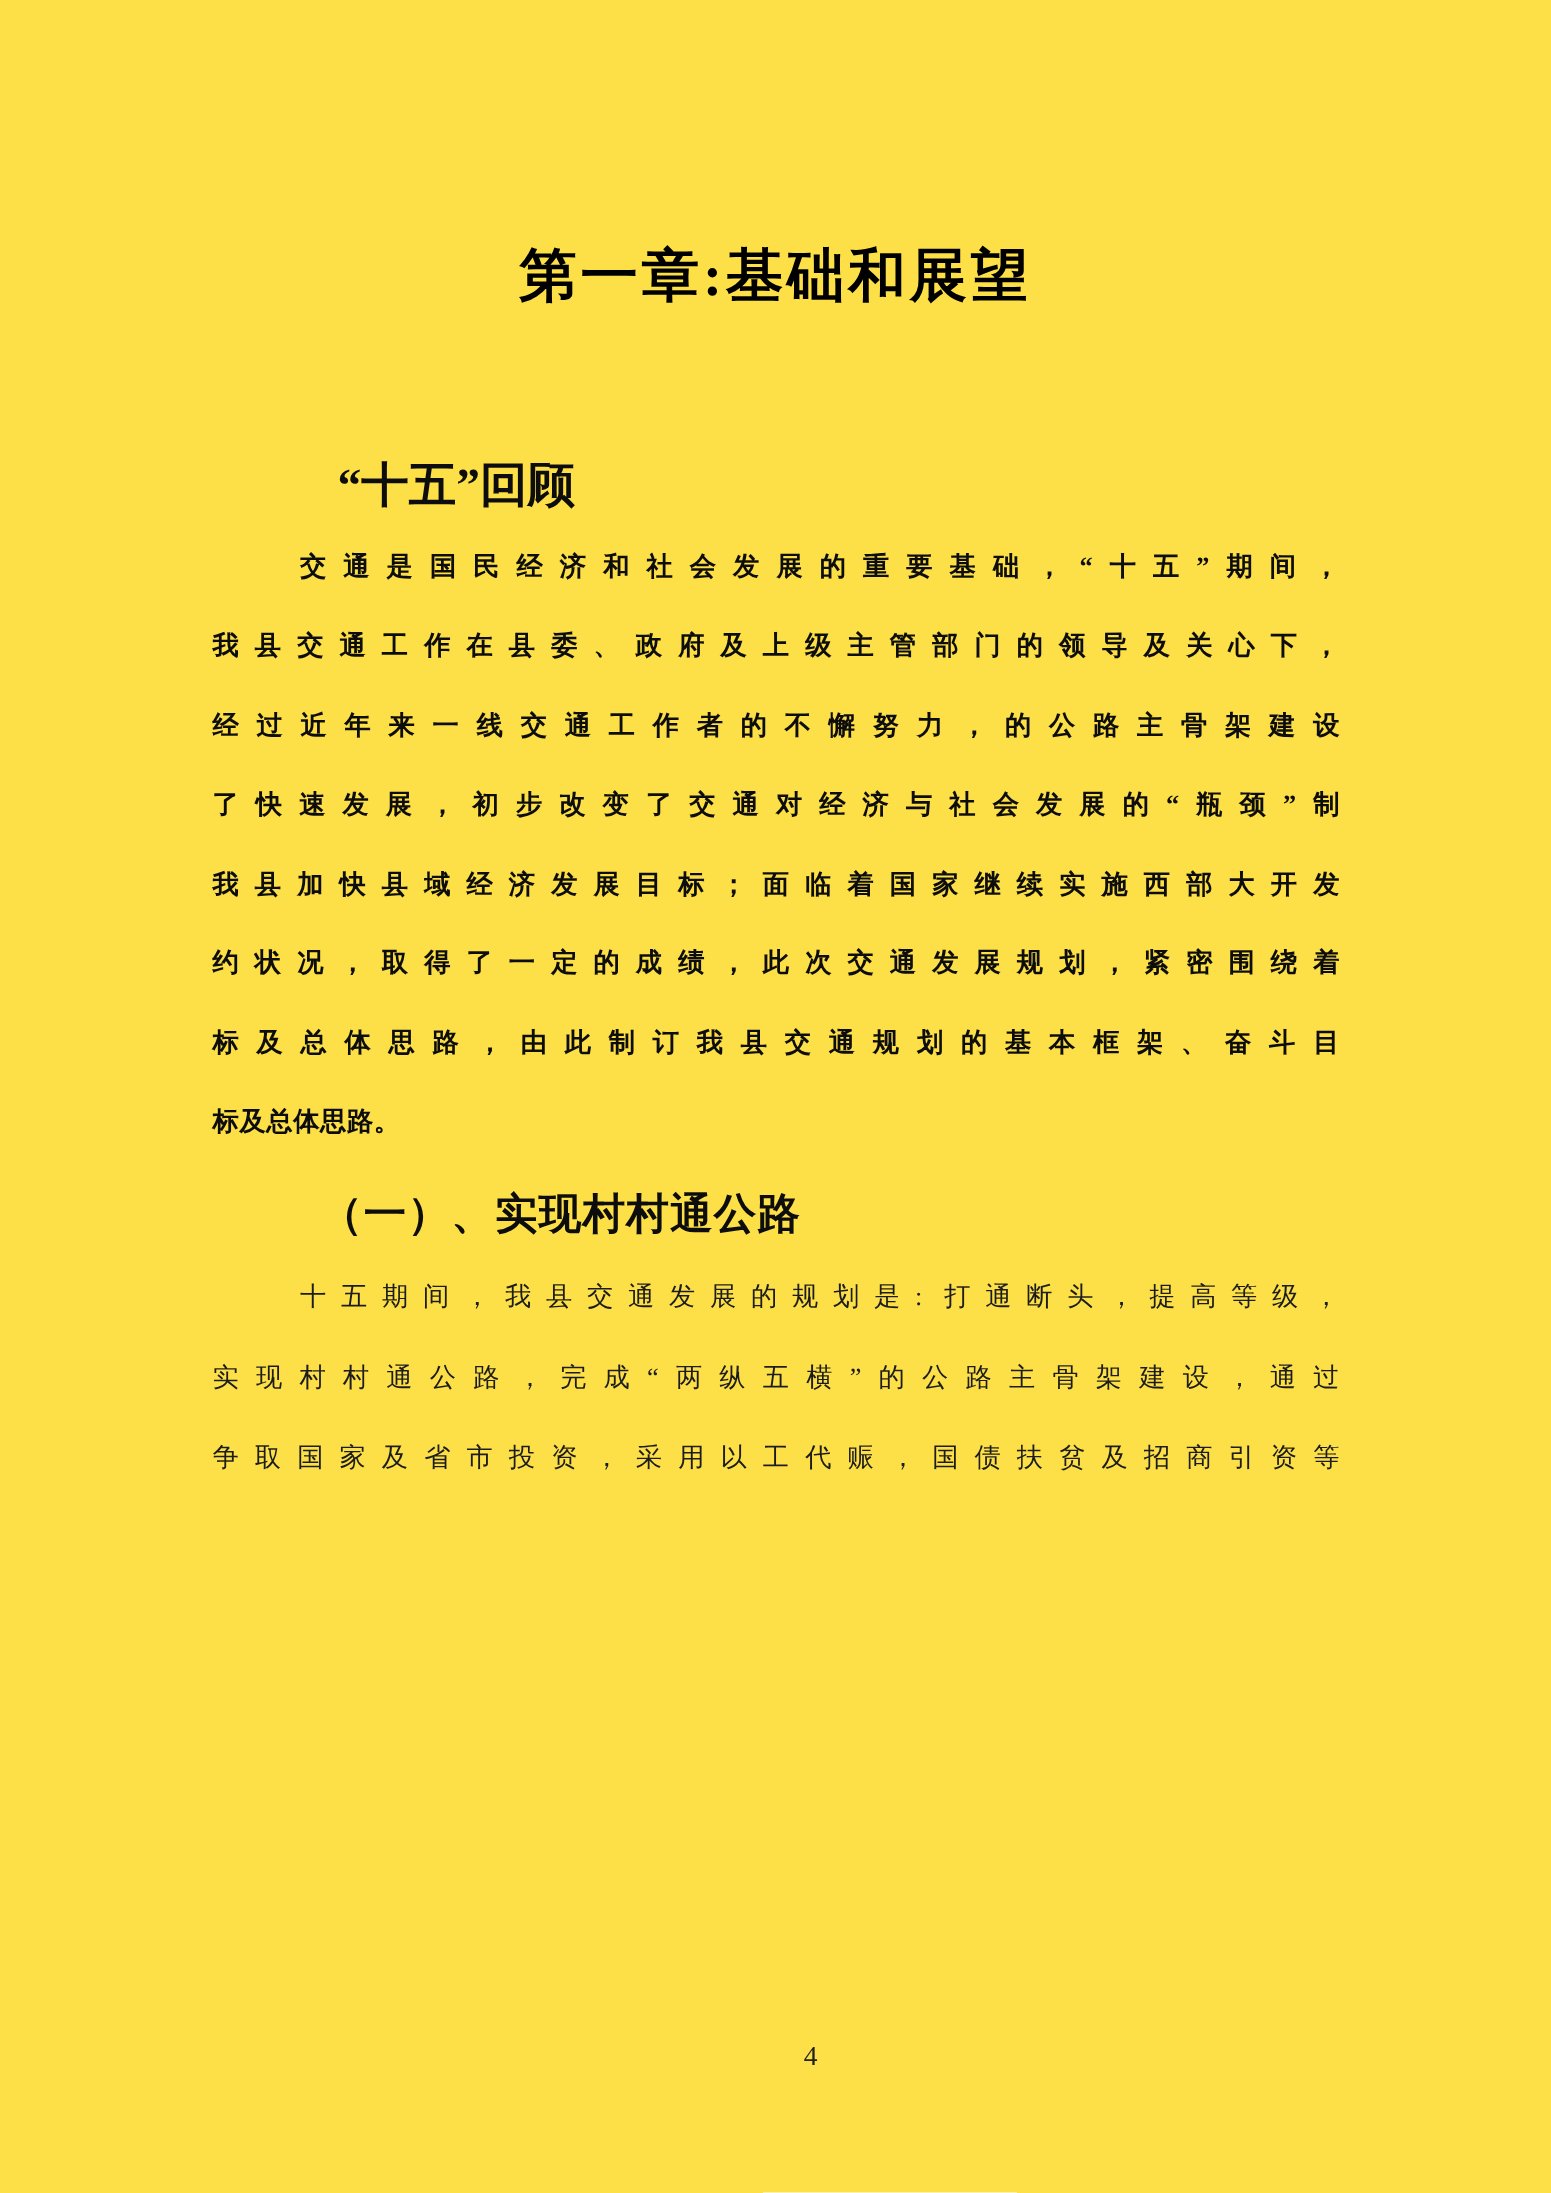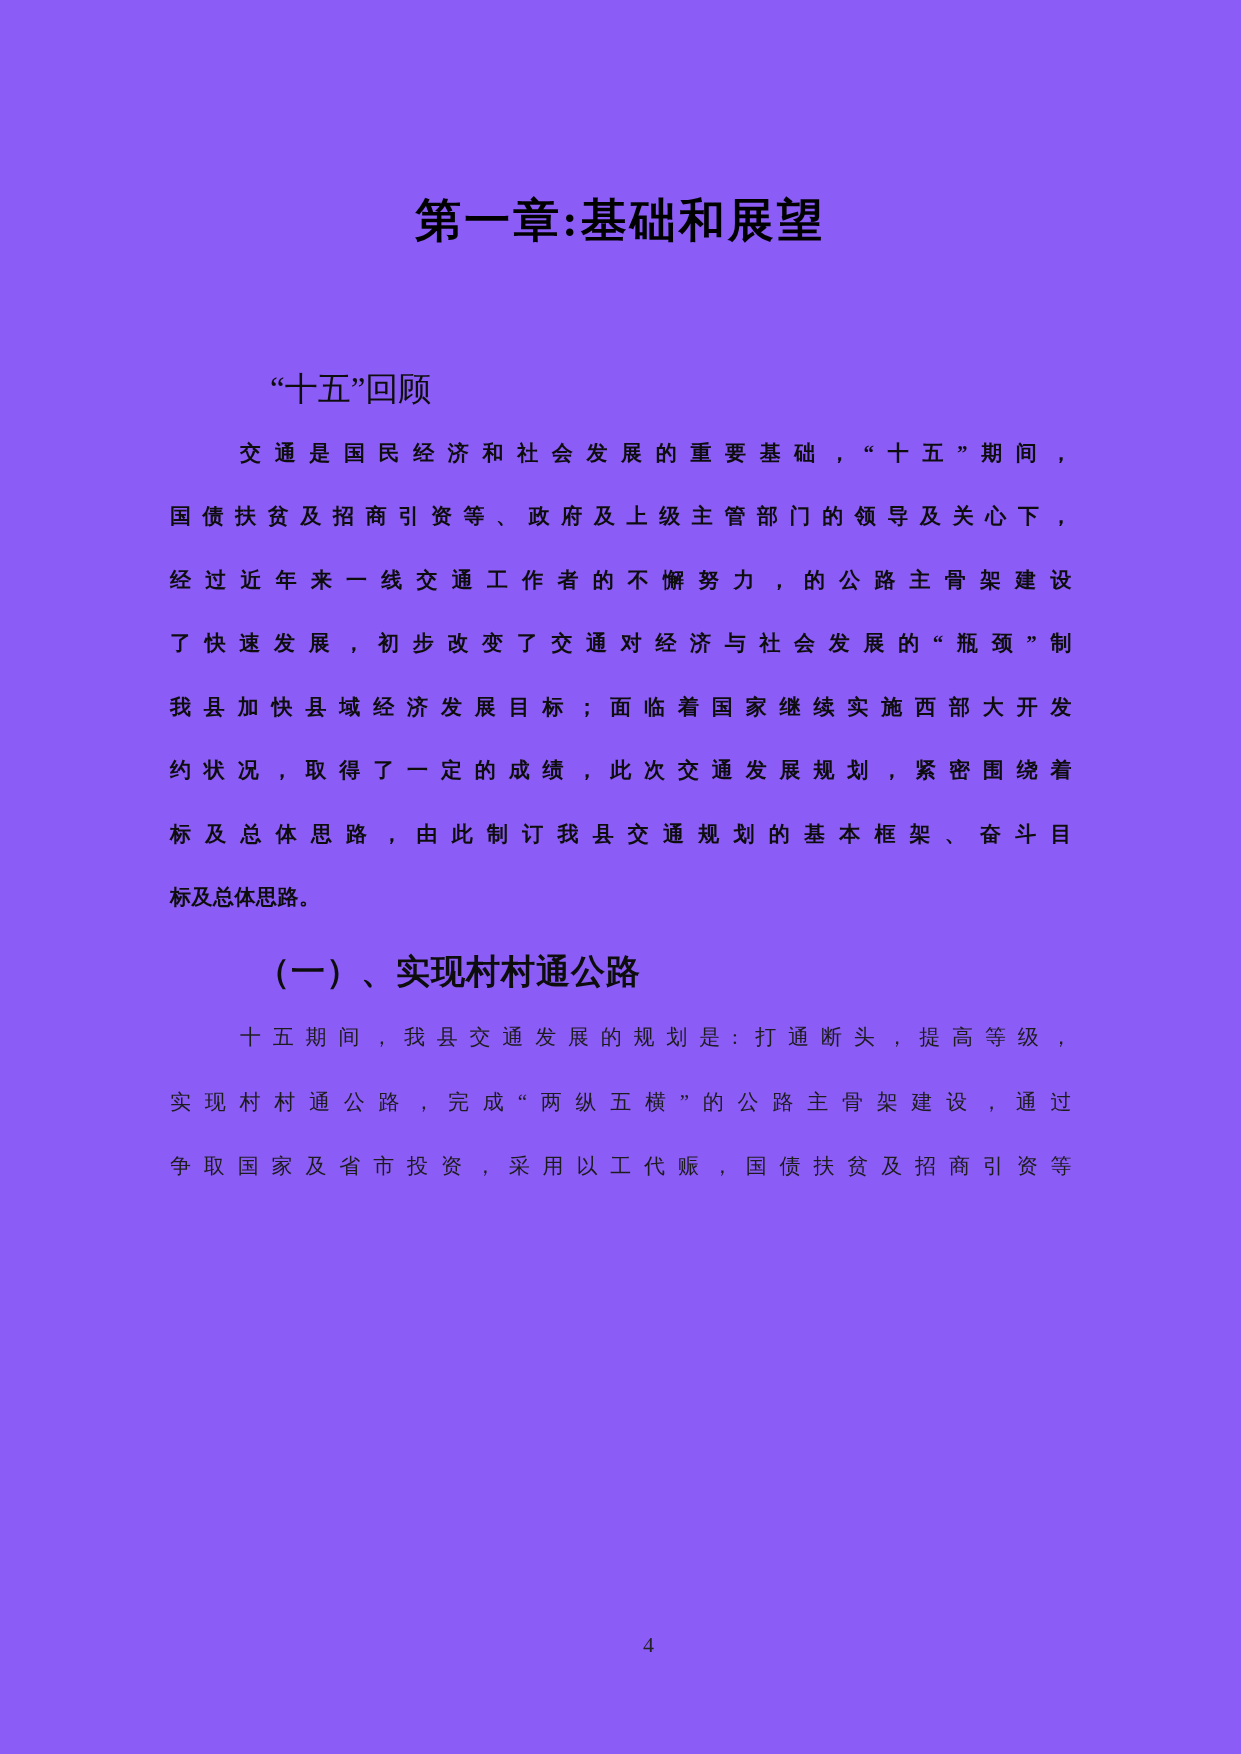--- a/index.html
+++ b/index.html
@@ -4,21 +4,21 @@
 <style>
   html, body {
     margin: 0;
     padding: 0;
     background: #ffffff;
   }
   .page {
     position: relative;
     width: 1241px;
     height: 1754px;
-    background: #8b5cf6;
+    background: #fde047;
     color: #0d0d0d;
     font-family: "Liberation Serif", "DejaVu Serif", serif;
     overflow: hidden;
   }
   .doc-title {
     position: absolute;
     top: 190px;
     left: 0;
     width: 100%;
     margin: 0;
@@ -29,22 +29,22 @@
     color: #000000;
     white-space: nowrap;
   }
   .doc-body {
     position: absolute;
     left: 170px;
     top: 358px;
     width: 902px;
   }
   .subheading {
-    font-size: 33px;
-    font-weight: normal;
+    font-size: 38px;
+    font-weight: bold;
     line-height: 63.5px;
     padding-left: 100px;
   }
   .heading {
     font-size: 34px;
     font-weight: bold;
     line-height: 63.5px;
     padding-left: 86px;
     margin-top: 10px;
     margin-bottom: 2px;
@@ -87,21 +87,21 @@
 </head>
 <body>
 
 <div class="page">
   <h1 class="doc-title">第一章:基础和展望</h1>
 
   <div class="doc-body">
       <div class="subheading">“十五”回顾</div>
       <div class="para bold">
         <div class="line first">交通是国民经济和社会发展的重要基础，“十五”期间，</div>
-        <div class="line">国债扶贫及招商引资等、政府及上级主管部门的领导及关心下，</div>
+        <div class="line">我县交通工作在县委、政府及上级主管部门的领导及关心下，</div>
         <div class="line">经过近年来一线交通工作者的不懈努力，的公路主骨架建设</div>
         <div class="line">了快速发展，初步改变了交通对经济与社会发展的“瓶颈”制</div>
         <div class="line">我县加快县域经济发展目标；面临着国家继续实施西部大开发</div>
         <div class="line">约状况，取得了一定的成绩，此次交通发展规划，紧密围绕着</div>
         <div class="line">标及总体思路，由此制订我县交通规划的基本框架、奋斗目</div>
         <div class="line short-last">标及总体思路。</div>
       </div>
       <div class="heading">（一）、实现村村通公路</div>
       <div class="para light">
         <div class="line first">十五期间，我县交通发展的规划是: 打通断头，提高等级，</div>

